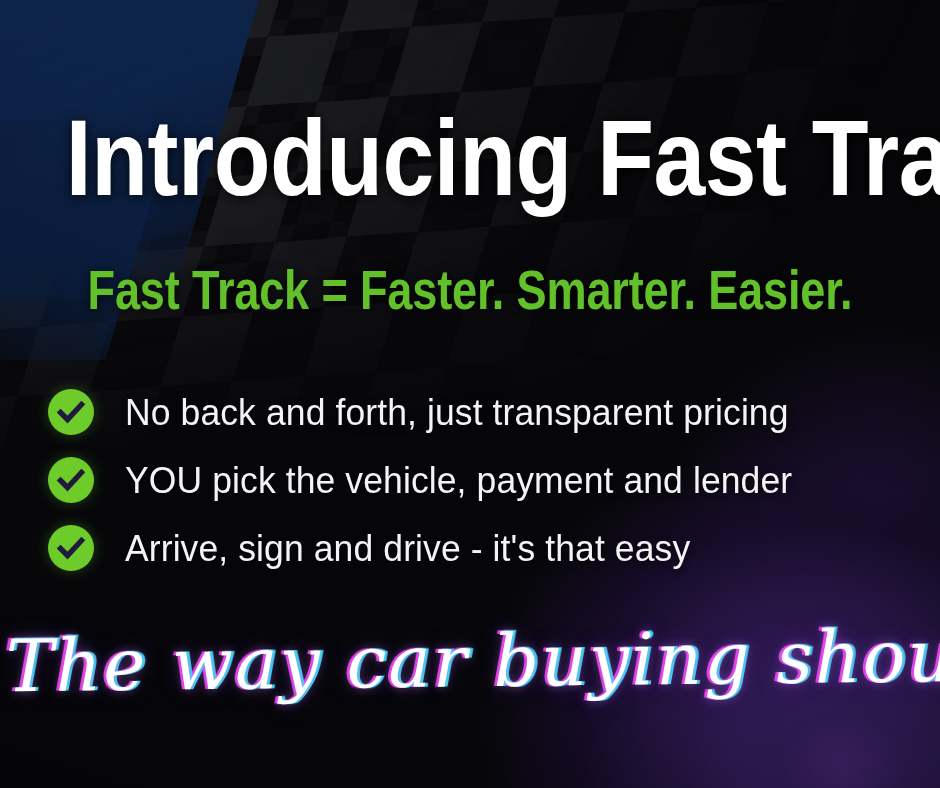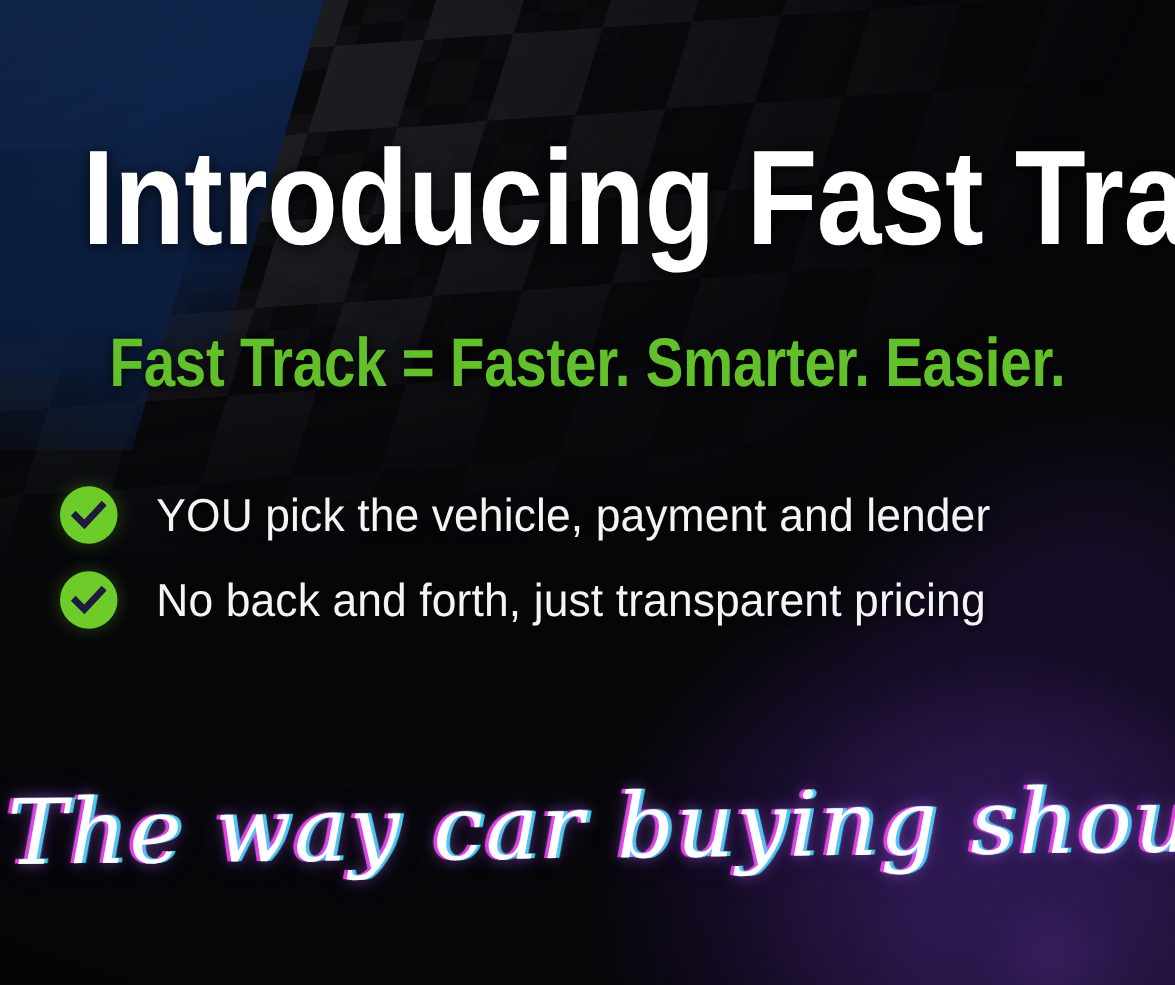--- a/index.html
+++ b/index.html
@@ -266,32 +266,40 @@
     <div class="subtitle">Fast Track = Faster. Smarter. Easier.</div>
 
     <div class="bullets">
 
       <div class="bullet-row">
         <span class="check-icon">
           <svg width="46" height="46" viewBox="0 0 46 46" aria-hidden="true">
             <path d="M12.5 23.5 L19.5 30.5 L33.5 15.5" fill="none" stroke="#1f1a3d" stroke-width="5.4" stroke-linecap="square" stroke-linejoin="miter"></path>
           </svg>
         </span>
-        <span class="bullet-text">YOU pick the vehicle, payment and lender</span>
+        <span class="bullet-text">No back and forth, just transparent pricing</span>
       </div>
 
       <div class="bullet-row">
         <span class="check-icon">
           <svg width="46" height="46" viewBox="0 0 46 46" aria-hidden="true">
             <path d="M12.5 23.5 L19.5 30.5 L33.5 15.5" fill="none" stroke="#1f1a3d" stroke-width="5.4" stroke-linecap="square" stroke-linejoin="miter"></path>
           </svg>
         </span>
-        <span class="bullet-text">No back and forth, just transparent pricing</span>
+        <span class="bullet-text">YOU pick the vehicle, payment and lender</span>
       </div>
 
+      <div class="bullet-row">
+        <span class="check-icon">
+          <svg width="46" height="46" viewBox="0 0 46 46" aria-hidden="true">
+            <path d="M12.5 23.5 L19.5 30.5 L33.5 15.5" fill="none" stroke="#1f1a3d" stroke-width="5.4" stroke-linecap="square" stroke-linejoin="miter"></path>
+          </svg>
+        </span>
+        <span class="bullet-text">Arrive, sign and drive - it's that easy</span>
+      </div>
 
     </div>
 
     <div class="script-wrap">
       <span class="script">
         <span class="layer magenta">The way car buying should be.</span>
         <span class="layer cyan">The way car buying should be.</span>
         <span class="layer core">The way car buying should be.</span>
       </span>
     </div>

